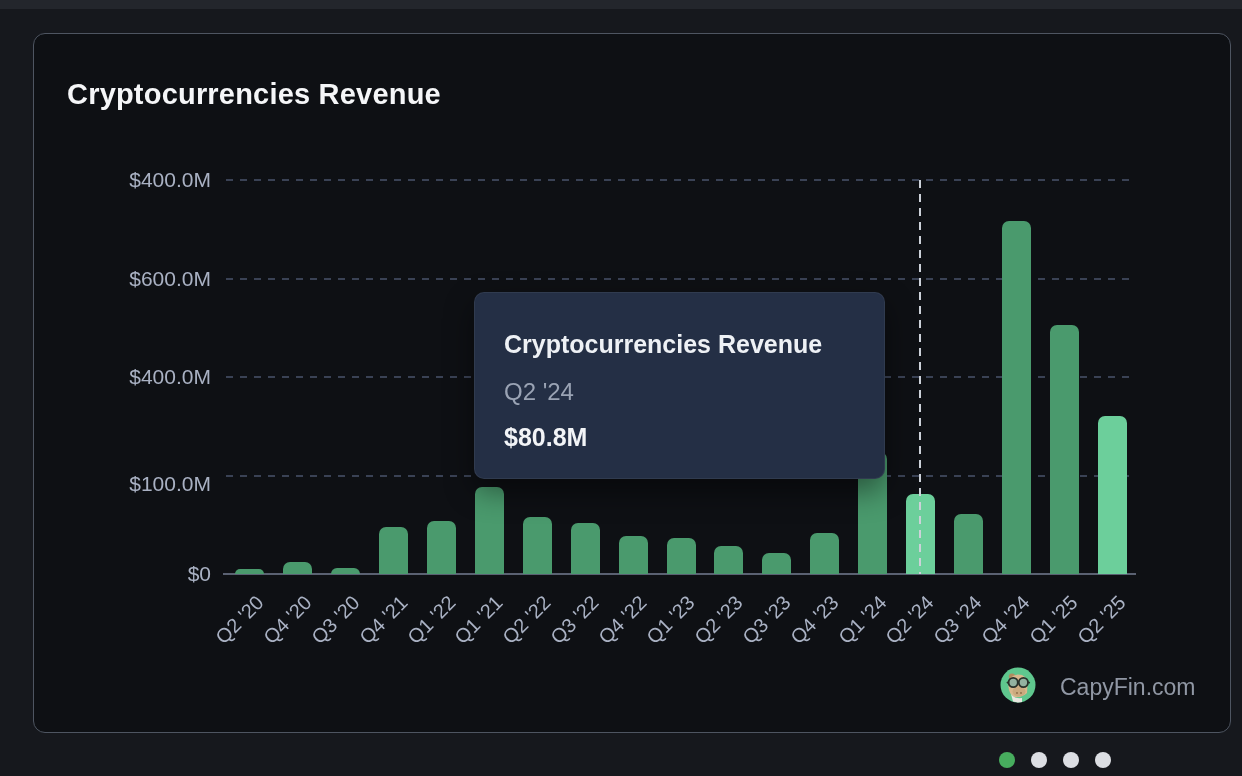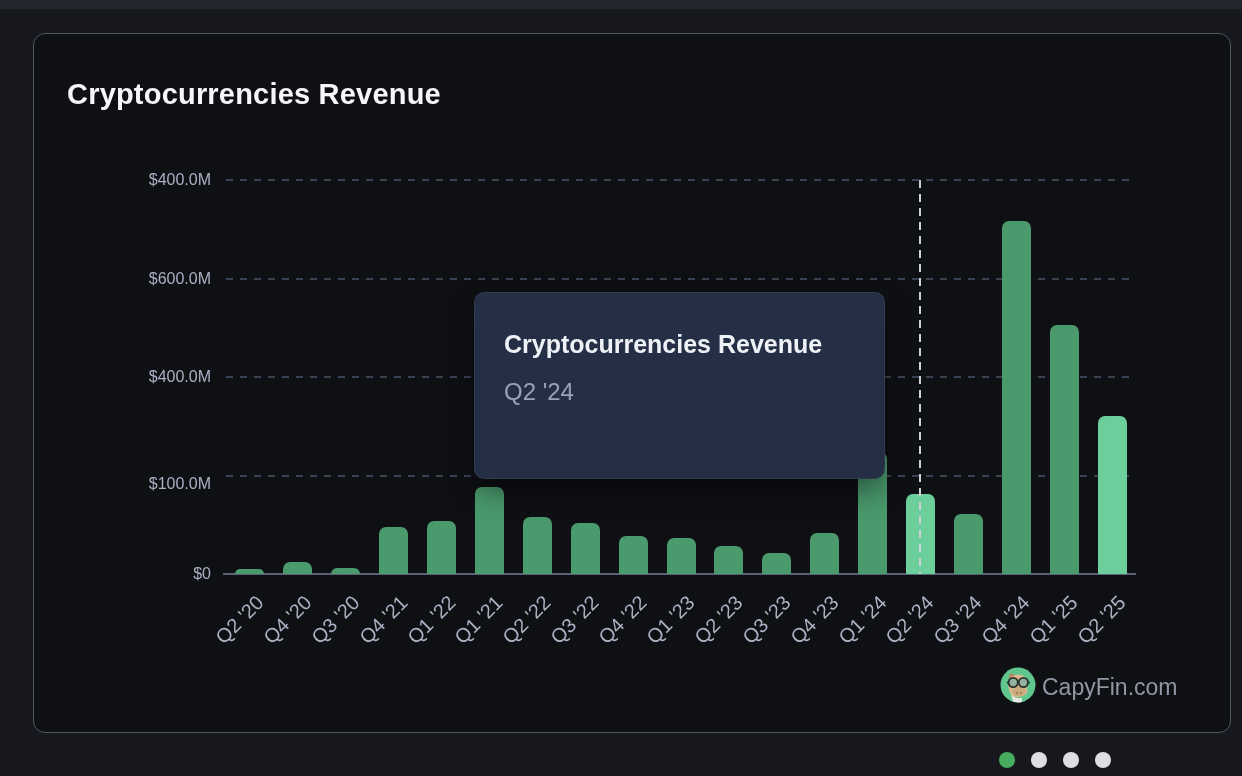--- a/index.html
+++ b/index.html
@@ -6,33 +6,33 @@
   #page{position:relative;width:1242px;height:776px;background:#16181d;overflow:hidden;
         font-family:"Liberation Sans","DejaVu Sans",sans-serif;}
   #topstrip{position:absolute;left:0;top:0;width:1242px;height:9px;background:#23262c;}
   #card{position:absolute;left:33px;top:33px;width:1196px;height:698px;background:#0e1014;
         border:1.5px solid #4e5561;border-radius:12px;}
   #card-title{position:absolute;left:33px;top:44px;font-size:29px;font-weight:600;color:#f5f6f8;letter-spacing:.2px;}
   
   .gridline{position:absolute;height:2px;
             background:repeating-linear-gradient(90deg,#3a4255 0 7px,transparent 7px 14px);}
   .axisline{position:absolute;height:2px;background:#5a6172;}
-  .ylabel{position:absolute;width:130px;text-align:right;font-size:16px;color:#a9b1c3;line-height:22px;}
+  .ylabel{position:absolute;width:130px;text-align:right;font-size:21px;color:#a9b1c3;line-height:22px;}
   .bar{position:absolute;border-radius:7px 7px 0 0;z-index:10;}
   .xlabel{position:absolute;width:150px;text-align:right;font-size:20px;color:#a9b1c3;line-height:22px;
           transform:rotate(-45deg);transform-origin:100% 50%;white-space:nowrap;}
   #hoverline{position:absolute;width:2px;z-index:20;
              background:repeating-linear-gradient(180deg,#ccd1d9 0 8px,transparent 8px 14px);}
   #tooltip{position:absolute;left:440px;top:258px;width:411px;height:187px;box-sizing:border-box;
            background:#242f45;border:1px solid rgba(255,255,255,.06);border-radius:10px;z-index:50;
            padding:37px 29px;box-shadow:0 12px 30px rgba(0,0,0,.45);}
   #tooltip-title{font-size:25px;font-weight:700;color:#eef1f5;margin-bottom:19px;}
   #tooltip-period{font-size:24px;color:#9aa3b4;margin-bottom:17px;}
   #tooltip-value{font-size:25px;font-weight:700;color:#f2f4f7;}
-  #branding{position:absolute;left:966px;top:633px;display:flex;align-items:center;gap:6px;}
+  #branding{position:absolute;left:966px;top:633px;display:flex;align-items:center;gap:24px;}
   #branding-text{font-size:23px;color:#9097a4;}
   #dots{position:absolute;left:999px;top:752px;display:flex;gap:16px;}
   .dot{width:16px;height:16px;border-radius:50%;}
 </style>
 </head>
 <body>
 
 <div id="page">
   <div id="topstrip"></div>
 
@@ -105,20 +105,21 @@
       <div class="bar" style="left: 968px; top: 187px; width: 29px; height: 353px; background: rgb(74, 154, 109); position: absolute;"></div>
       <div class="xlabel" style="left: 842px; top: 554px; position: absolute;">Q4 '24</div>
       <div class="bar" style="left: 1016px; top: 291px; width: 29px; height: 249px; background: rgb(74, 154, 109); position: absolute;"></div>
       <div class="xlabel" style="left: 890px; top: 554px; position: absolute;">Q1 '25</div>
       <div class="bar" style="left: 1064px; top: 382px; width: 29px; height: 158px; background: rgb(108, 207, 155); position: absolute;"></div>
       <div class="xlabel" style="left: 938px; top: 554px; position: absolute;">Q2 '25</div>
       <div id="hoverline" style="left: 885px; top: 146px; height: 394px; position: absolute;"></div>
       <div id="tooltip">
       <div id="tooltip-title">Cryptocurrencies Revenue</div>
       <div id="tooltip-period">Q2 '24</div>
+      <div id="tooltip-value">$80.8M</div>
     </div>
     </div>
 
   <div id="dots">
       <div class="dot" style="background: rgb(71, 173, 94);"></div>
       <div class="dot" style="background: rgb(220, 222, 227);"></div>
       <div class="dot" style="background: rgb(220, 222, 227);"></div>
       <div class="dot" style="background: rgb(220, 222, 227);"></div>
     </div>
 </div>

